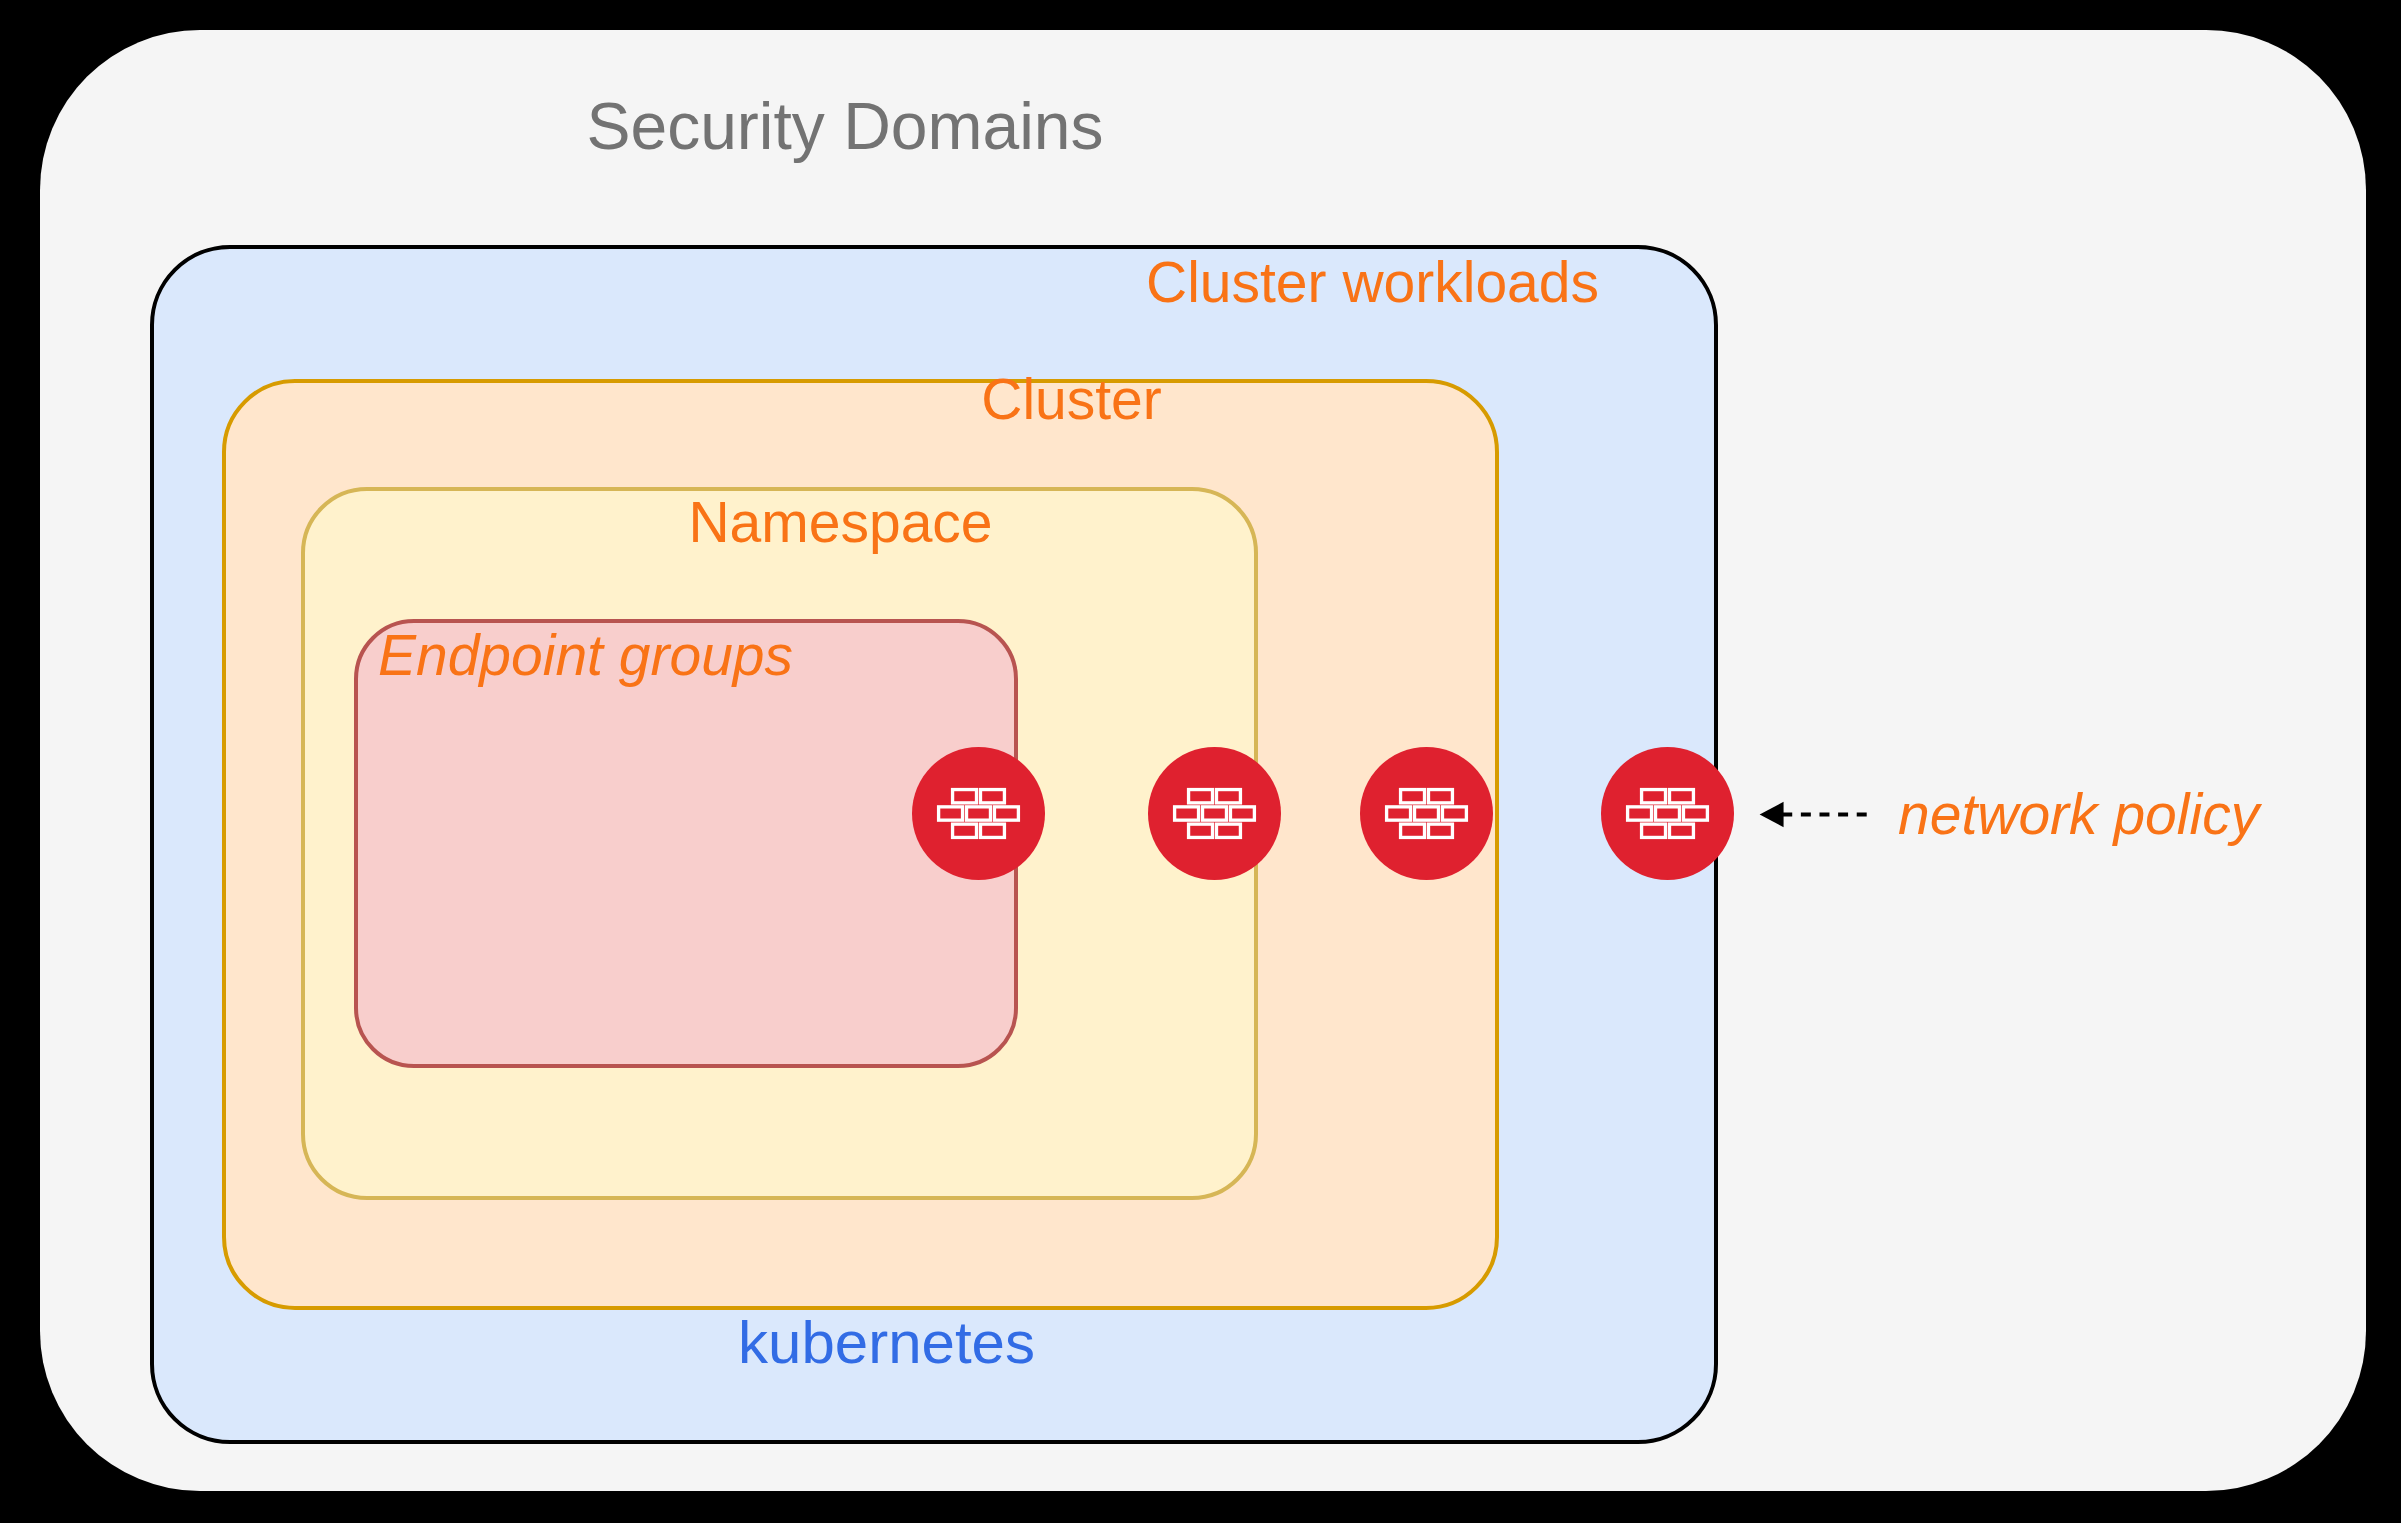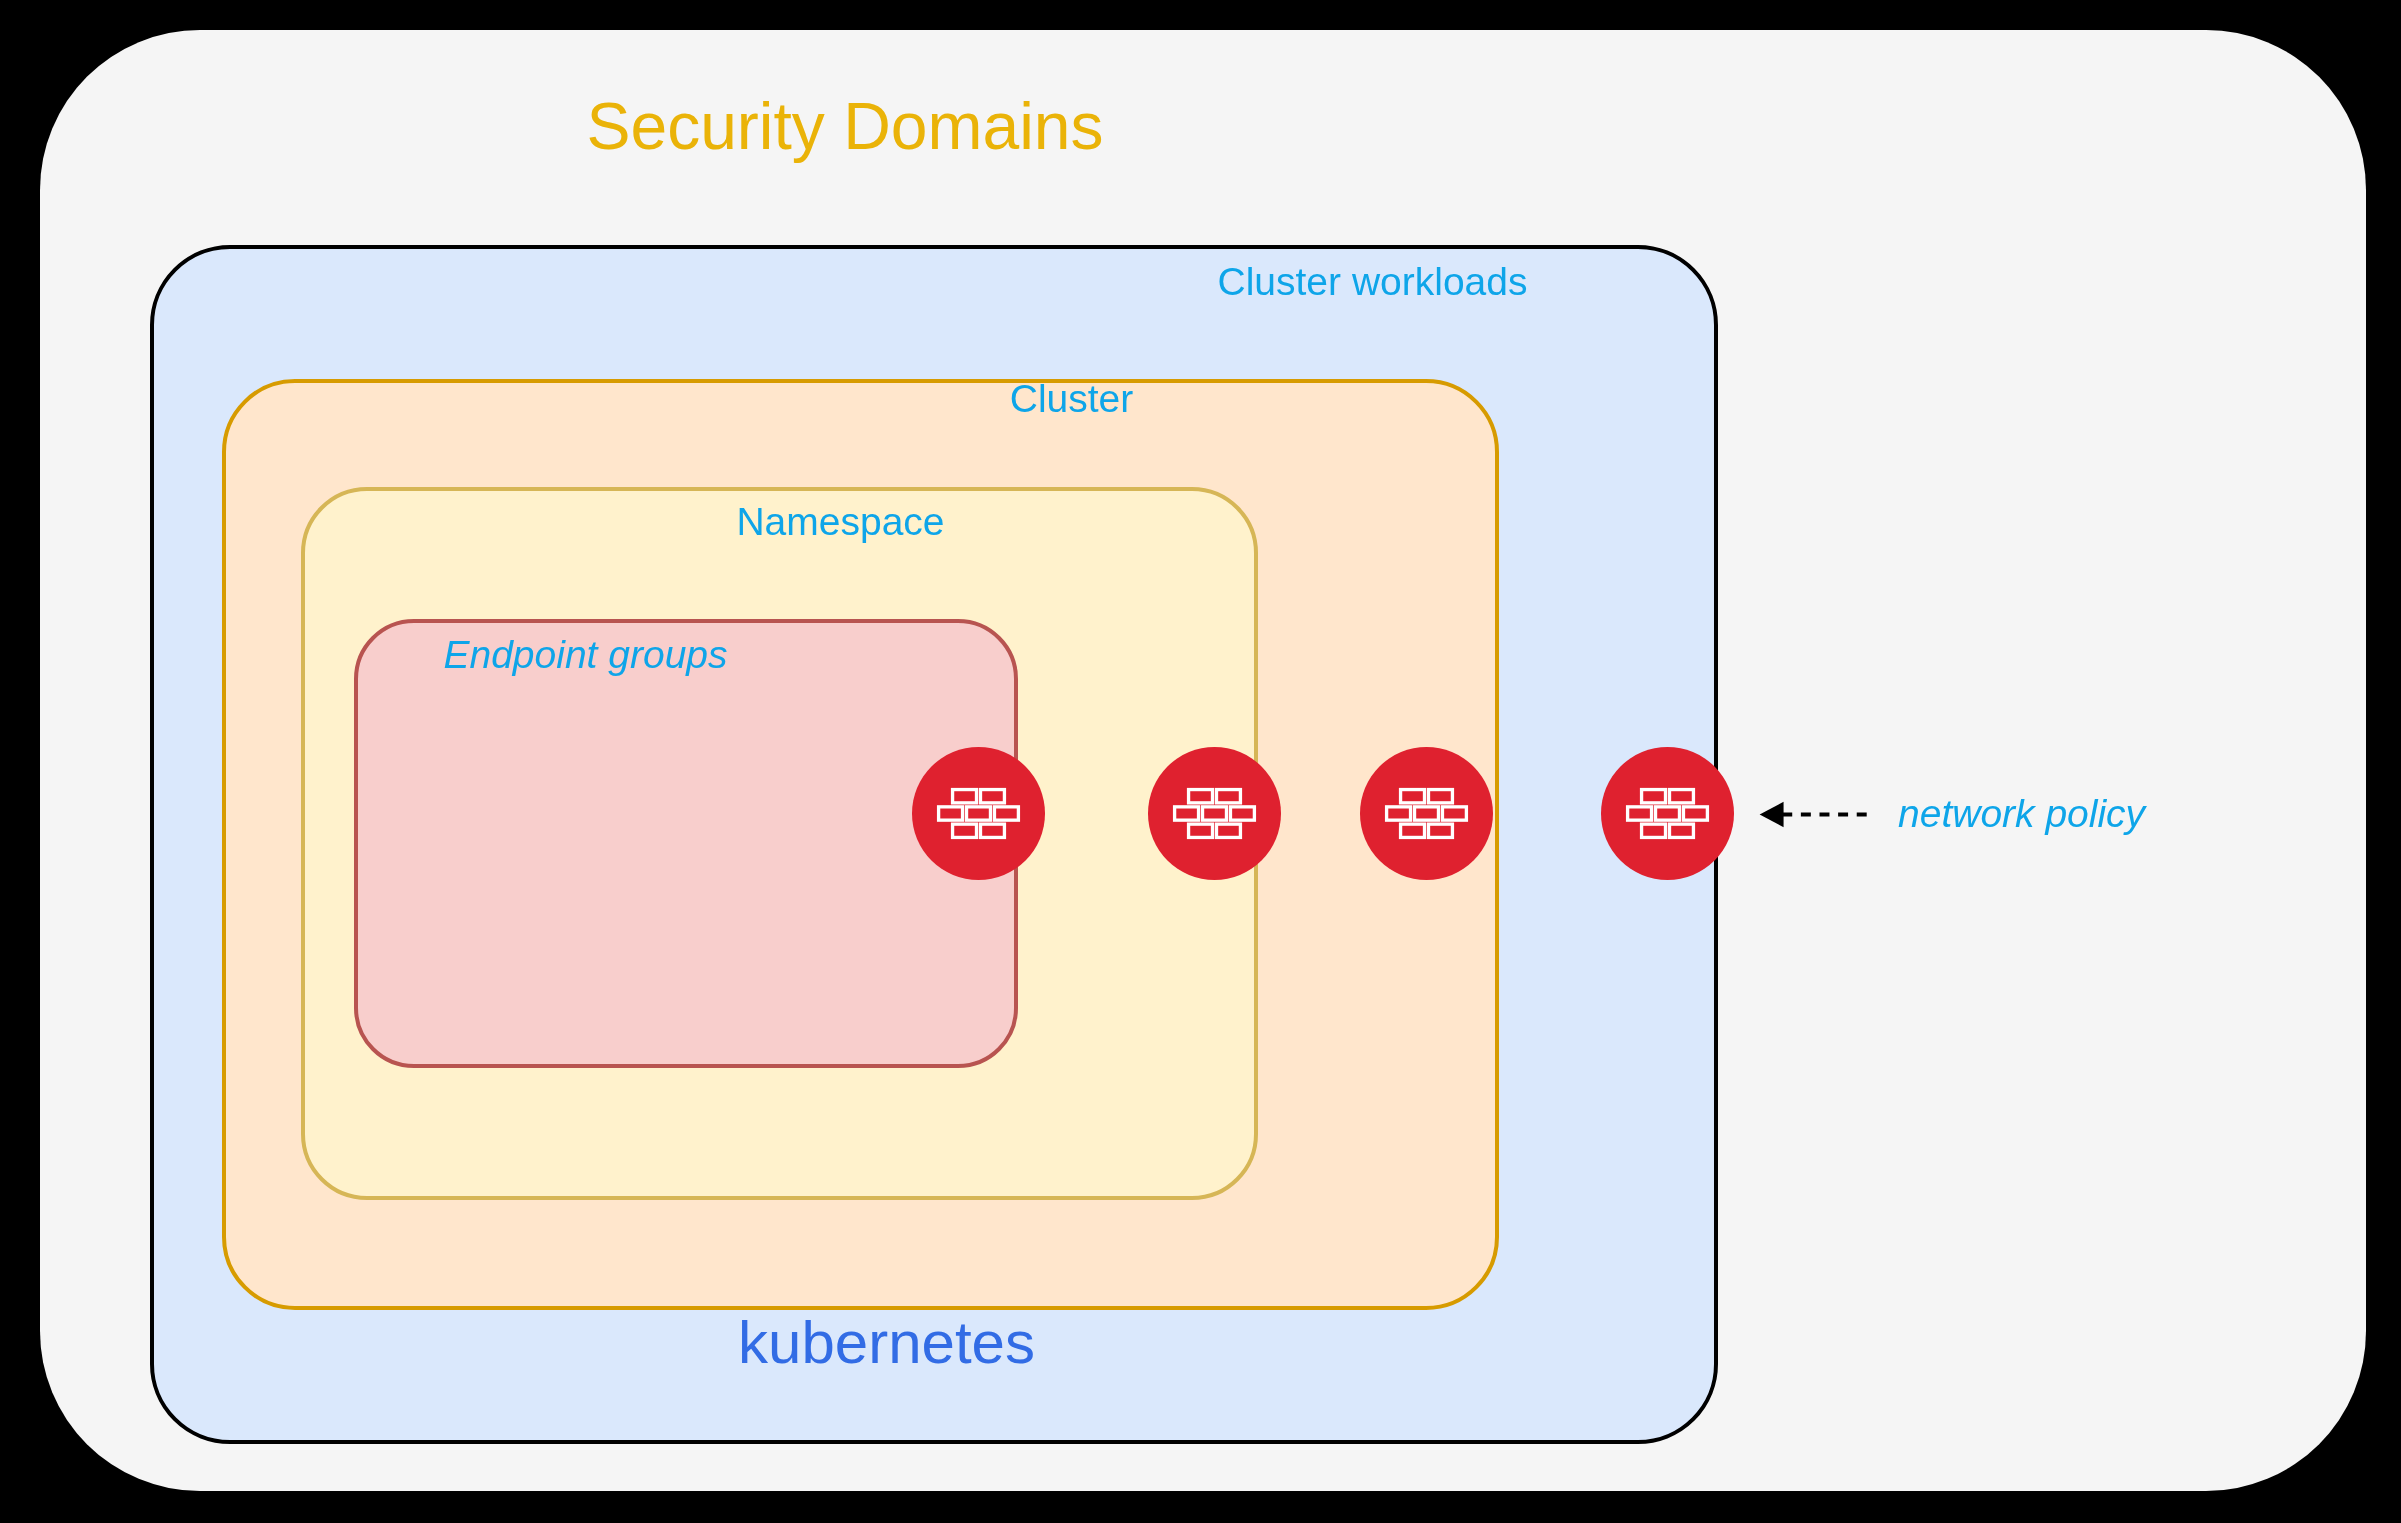--- a/index.html
+++ b/index.html
@@ -9,24 +9,24 @@
          background:#F5F5F5;border-radius:160px;}
   .box{position:absolute;box-sizing:border-box;}
   .box-cluster{left:110px;top:215px;width:1568px;height:1199px;
          background:#DAE8FC;border:4.7px solid #000;border-radius:80px;}
   .box-tenant{left:182px;top:349px;width:1277px;height:931px;
          background:#FFE6CC;border:4.7px solid #D79B00;border-radius:73px;}
   .box-namespace{left:262px;top:457px;width:957px;height:713px;
          background:#FFF2CC;border:4.7px solid #D6B656;border-radius:66px;}
   .box-endpoint{left:315px;top:590px;width:664px;height:449px;
          background:#F8CECC;border:4.7px solid #B85450;border-radius:60px;}
-  .lbl{position:absolute;color:#0ea5e9;font-size:39px;line-height:66px;
+  .lbl{position:absolute;color:#f97316;font-size:57px;line-height:66px;
        text-align:center;white-space:nowrap;}
   .title{position:absolute;left:180px;top:93px;width:1330px;text-align:center;
-         font-size:66px;line-height:66px;color:#eab308;white-space:nowrap;}
+         font-size:66px;line-height:66px;color:#737373;white-space:nowrap;}
   .lbl-cluster{left:1040px;top:249px;width:665px;}
   .lbl-tenant{left:739px;top:366px;width:665px;}
   .lbl-namespace{left:508px;top:489px;width:665px;}
   .lbl-endpoint{left:253px;top:622px;width:665px;font-style:italic;}
   .lbl-kubernetes{left:554px;top:1310px;width:665px;font-weight:normal;
                   font-size:60px;color:#326CE5;}
   .lbl-network{left:1898px;top:781px;text-align:left;font-style:italic;}
   .fw{position:absolute;width:133px;height:133px;top:747px;}
   .fw-1{left:912px;} .fw-2{left:1148px;} .fw-3{left:1360px;} .fw-4{left:1601px;}
   .arrow{position:absolute;left:1749px;top:791px;width:133px;height:47px;}

